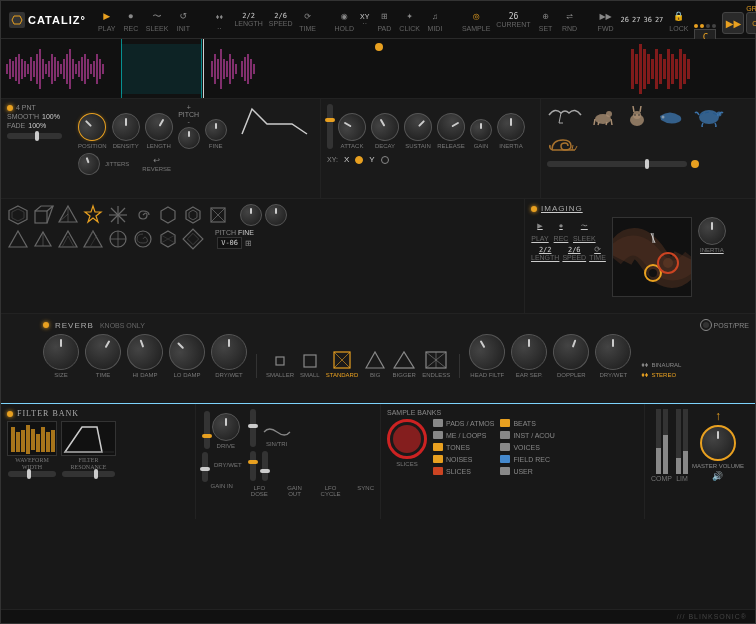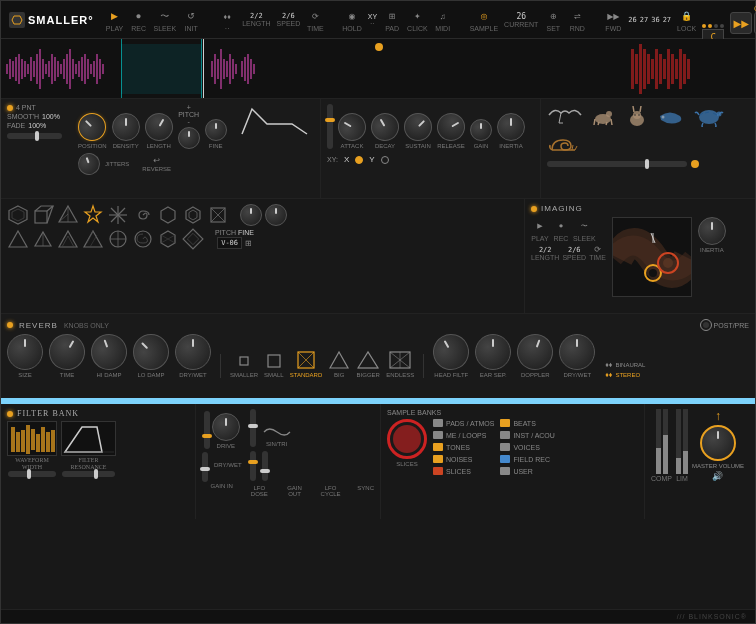--- a/index.html
+++ b/index.html
@@ -462,21 +462,21 @@
 <div class="main-container">
 
   <div class="top-bar">
 
     <div class="logo">
       <div class="logo-icon">
         <svg width="12" height="12" viewBox="0 0 12 12">
           <polygon points="3,2 9,2 11,6 9,10 3,10 1,6" fill="none" stroke="#e8a020" stroke-width="1"></polygon>
         </svg>
       </div>
-      <span>SMALLER°</span>
+      <span>CATALIZ°</span>
     </div>
 
     <div class="transport-group">
       <div class="transport-btn active">▶</div>
       <span class="label-small">PLAY</span>
     </div>
     <div class="transport-group">
       <div class="transport-btn">⏺</div>
       <span class="label-small">REC</span>
     </div>
@@ -943,21 +943,21 @@
             </div>
             <div style="display:flex;gap:3px;align-items:center;">
               <div class="pitch-display">V-06</div>
               <div style="font-size:8px;color:#888;">⊞</div>
             </div>
           </div>
         </div>
       </div>
     </div>
 
-    <div style="width:230px; padding:5px 6px;">
+    <div style="width:230px; padding:5px 6px;text-decoration:underline;">
       <div class="section-header">
         <div class="led"></div>
         <span class="section-title">IMAGING</span>
       </div>
       <div style="display:flex;gap:6px;align-items:flex-start;">
 
         <div style="display:flex;flex-direction:column;gap:3px;">
           <div style="display:flex;gap:3px;align-items:center;">
             <div class="transport-group">
               <div class="transport-btn" style="font-size:7px;">▶</div>
@@ -1006,21 +1006,21 @@
         </div>
 
         <div class="knob-group">
           <div class="knob"></div>
           <span class="knob-label">INERTIA</span>
         </div>
       </div>
     </div>
   </div>
 
-  <div style="display:flex; height:90px; border-bottom:6px solid #7dd3fc; background:#1a1a1a;">
+  <div style="display:flex; height:90px; border-bottom:1px solid #7dd3fc; background:#1a1a1a;padding-left:36px;">
     <div style="flex:1; padding:5px 6px;">
       <div style="display:flex;align-items:center;gap:6px;margin-bottom:3px;">
         <div class="led"></div>
         <span class="section-title">REVERB</span>
         <span style="font-size:7px;color:#666;">KNOBS ONLY</span>
         <div style="margin-left:auto;display:flex;gap:2px;align-items:center;">
           <div style="width:12px;height:12px;border-radius:50%;border:1px solid #888;display:flex;align-items:center;justify-content:center;">
             <div style="width:6px;height:6px;border-radius:50%;background:#333;"></div>
           </div>
           <span style="font-size:7px;color:#888;">POST/PRE</span>

